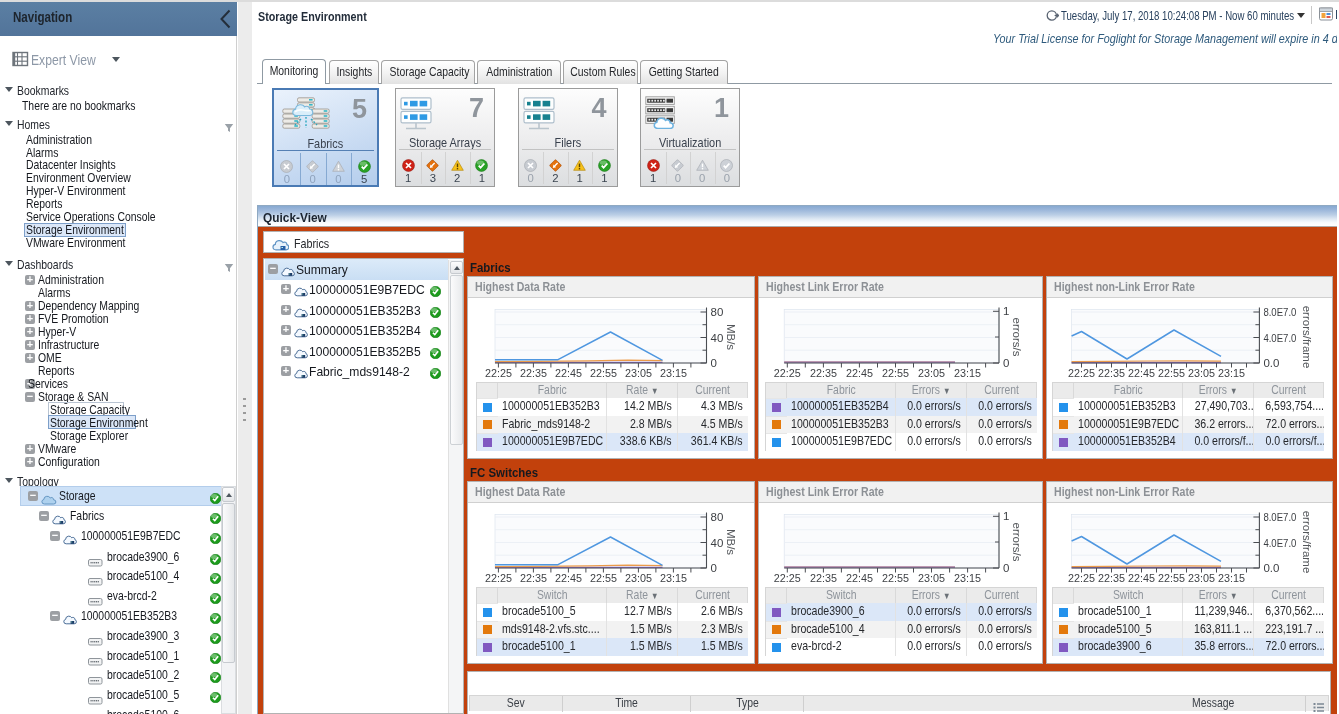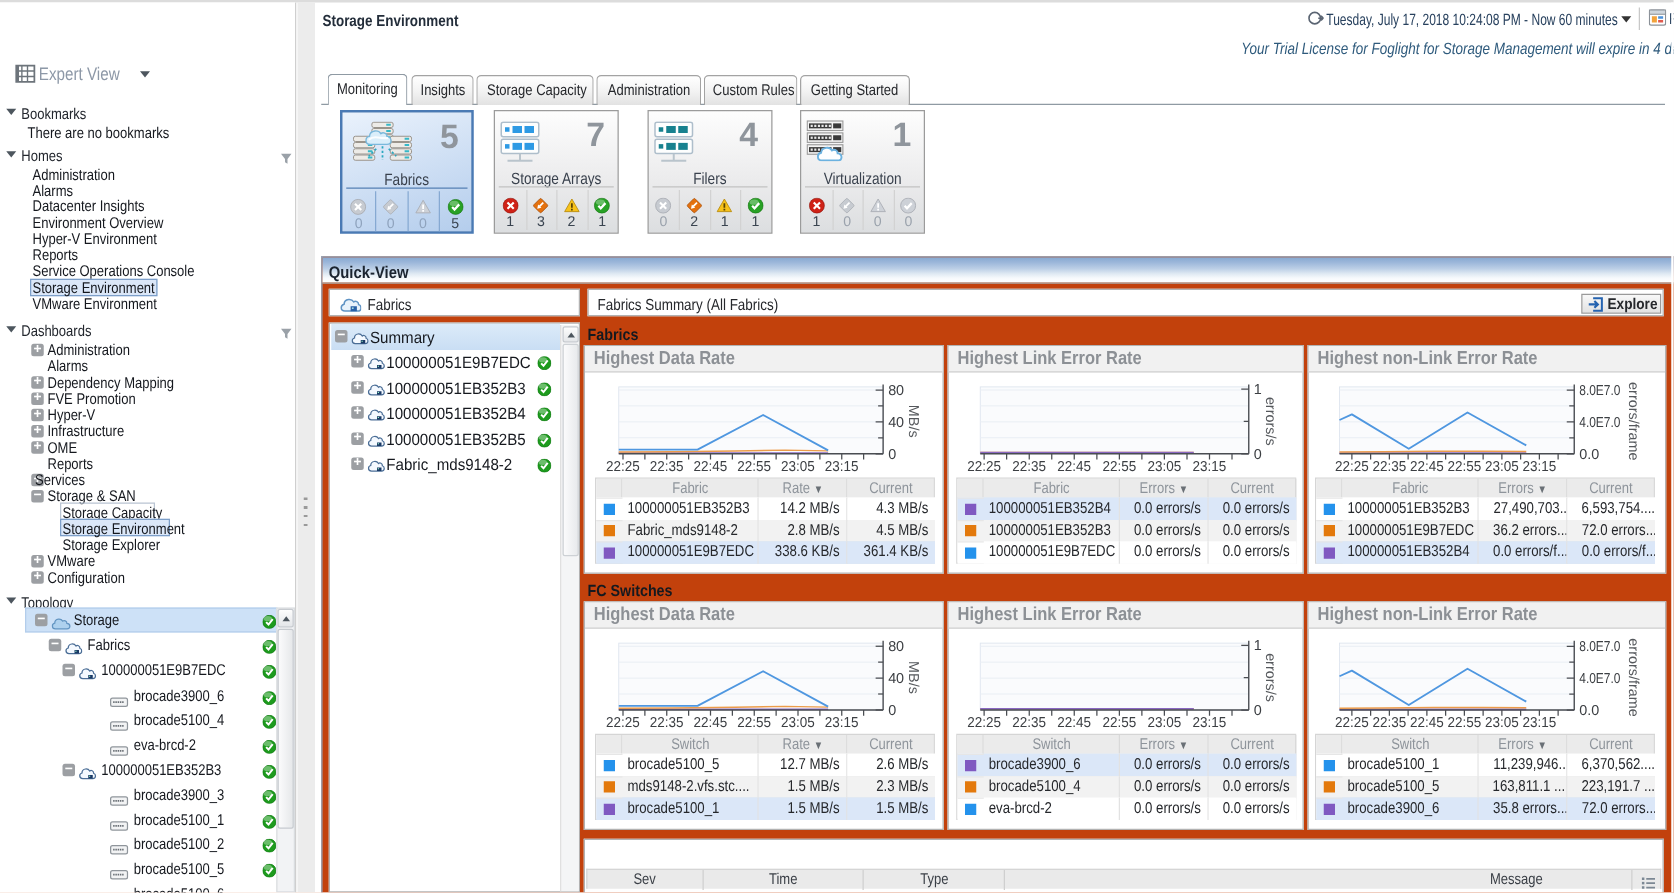--- a/index.html
+++ b/index.html
@@ -8,31 +8,37 @@
 .cc{display:inline-block;transform:scaleX(0.84);transform-origin:50% 50%;white-space:nowrap}
 .cr{display:inline-block;transform:scaleX(0.84);transform-origin:100% 50%;white-space:nowrap}
 .nv{font-size:12.4px;color:#15181e;white-space:nowrap}
 .sec{font-size:12.4px;color:#23272e;white-space:nowrap}
 .tri{width:0;height:0;border-left:4.5px solid transparent;border-right:4.5px solid transparent;border-top:5px solid #4d565e;display:inline-block}
 .exp{width:10px;height:10px;background:#9c9fa3;border-radius:2px;color:#fff;font-size:11px;line-height:8.5px;text-align:center;font-weight:bold}
 .tab{position:absolute;border:1px solid #a3a3a3;border-bottom:none;border-radius:4px 4px 0 0;
 background:linear-gradient(#ffffff,#f2f2f2 55%,#e2e2e2);font-size:12.4px;color:#26282c;text-align:center;line-height:23px;white-space:nowrap}
 .card{position:absolute;border:1px solid #b2b2b2;background:#fff}
 .chead{position:absolute;left:0;top:0;right:0;height:21px;background:#f1f1f1;border-bottom:1px solid #d0d0d0;
-font-weight:bold;font-size:15px;color:#8c9095;line-height:20px;padding-left:7px}
+font-weight:bold;font-size:12px;color:#8c9095;line-height:20px;padding-left:7px}
 .tbl{position:absolute;font-size:12.6px}
 .th{position:absolute;background:#ebebeb;color:#8e949b;text-align:center;line-height:15px;font-size:12.4px;border-right:1px solid #d9d9d9}
 .td{position:absolute;line-height:17.5px;color:#26282c;border-right:1px solid #e2e2e2;white-space:nowrap;overflow:hidden}
 .num{text-align:right;padding-right:5px}
 .sw{position:absolute;width:9px;height:9px}
 </style></head><body>
 <div class="a" style="left:0;top:0;width:1339px;height:714px;background:#fff;overflow:hidden">
 <div class="a" style="left:0;top:0;width:1339px;height:2px;background:#dcdcdc"></div>
 
 <div class="a" style="left:0;top:2px;width:237px;height:712px;background:#fff;border-right:1px solid #cfcfcf">
+<div class="a" style="left:0;top:0;width:237px;height:34px;background:linear-gradient(#5b7fa3,#52749a);">
+        <div class="a" style="left:13px;top:8px;font-size:13.8px;font-weight:bold;color:#1d242c"><span class="cl">Navigation</span></div>
+        <div class="a" style="left:218px;top:7px"><svg width="14" height="20">
+            <path d="M11.5 1.5 L3.5 10 L11.5 18.5" stroke="#242e3a" stroke-width="2" fill="none"></path>
+          </svg></div>
+      </div>
 <div class="a" style="left:12px;top:49px"><svg width="17" height="16" style="">
           <rect x="1" y="1.5" width="14.5" height="13" fill="none" stroke="#6d747b" stroke-width="1.4"></rect>
           <line x1="5.5" y1="1.5" x2="5.5" y2="14.5" stroke="#6d747b" stroke-width="1.1"></line>
           <line x1="10" y1="1.5" x2="10" y2="14.5" stroke="#6d747b" stroke-width="1.1"></line>
           <line x1="1" y1="5.8" x2="15.5" y2="5.8" stroke="#6d747b" stroke-width="1.1"></line>
           <line x1="1" y1="10.2" x2="15.5" y2="10.2" stroke="#6d747b" stroke-width="1.1"></line>
           <rect x="1" y="1.5" width="2.2" height="13" fill="#6d747b"></rect>
         </svg></div>
 <div class="a" style="left:31px;top:50px;font-size:14.5px;color:#8d98a7"><span class="cl">Expert View</span></div>
 <div class="a tri" style="left:112px;top:55px"></div>
@@ -560,30 +566,20 @@
 <div class="a" style="left:166px;top:106.0px"><svg width="11" height="11" style="">
             <circle cx="5.5" cy="5.5" r="5.3" fill="#1d9b1d" stroke="#0e7a10" stroke-width="0.6"></circle>
             <path d="M2.9 5.7 L4.8 7.6 L8.2 3.3" stroke="#fff" stroke-width="1.6" fill="none"></path>
             <ellipse cx="4.3" cy="2.9" rx="3.286" ry="2.014" fill="#ffffff" opacity="0.35"></ellipse>
           </svg></div>
 <div class="a" style="left:184px;top:1px;width:15px;height:453px;background:#f4f5f6;border-left:1px solid #e0e0e0">
           <div class="a" style="left:1px;top:1px;width:13px;height:13px;background:linear-gradient(#fdfdfd,#e4e6e9);border:1px solid #c6cacf;border-radius:2px">
             <div class="a" style="left:2.6px;top:4px;width:0;height:0;border-left:3.5px solid transparent;border-right:3.5px solid transparent;border-bottom:4px solid #4d565e"></div>
           </div>
           <div class="a" style="left:1px;top:15px;width:13px;height:170px;background:linear-gradient(90deg,#fbfbfc,#e8eaec);border:1px solid #cdd1d5;border-radius:2px"></div>
-        </div>
-</div>
-<div class="a" style="left:212px;top:25px;width:861px;height:22px;border:1px solid #b2b2b2;background:#fff">
-<div class="a" style="left:7px;top:4px;font-size:12.8px;color:#26282c"><span class="cl">Fabrics Summary (All Fabrics)</span></div>
-<div class="a" style="left:794px;top:2.5px;width:64px;height:16px;border:1px solid #9a9a9a;background:linear-gradient(#f8f8f8,#e2e2e2)">
-          <div class="a" style="left:4px;top:1px"><svg width="13" height="13" style="">
-              <path d="M4.5 1.5 L11.5 1.5 L11.5 11.5 L4.5 11.5" fill="none" stroke="#2563b0" stroke-width="1.6"></path>
-              <path d="M1 6.5 L8 6.5 M5.5 3.8 L8.3 6.5 L5.5 9.2" stroke="#2563b0" stroke-width="1.7" fill="none"></path>
-            </svg></div>
-          <div class="a" style="left:20px;top:0.5px;font-size:12.4px;font-weight:bold;color:#26282c"><span class="cl" style="transform:scaleX(0.88)">Explore</span></div>
         </div>
 </div>
 <div class="a" style="left:212px;top:54px;font-size:13px;font-weight:bold;color:#15191f"><span class="cl" style="transform:scaleX(0.88)">Fabrics</span></div>
 <div class="a" style="left:212px;top:259px;font-size:13px;font-weight:bold;color:#15191f"><span class="cl" style="transform:scaleX(0.88)">FC Switches</span></div>
 <div class="card" style="left:209px;top:70px;width:288px;height:183px">
         <div class="chead"><span class="cl" style="transform:scaleX(0.88)">Highest Data Rate</span></div>
         <svg width="288" height="84" style="position:absolute;left:0;top:22px">
           <rect x="27" y="10.5" width="211.5" height="53.5" fill="#fafbfd" stroke="#dde4ee" stroke-width="0.7"></rect>
           <line x1="27" y1="13" x2="238.5" y2="13" stroke="#e9eef4" stroke-width="0.8"></line>
           <line x1="27" y1="25.7" x2="238.5" y2="25.7" stroke="#e9eef4" stroke-width="0.8"></line>

